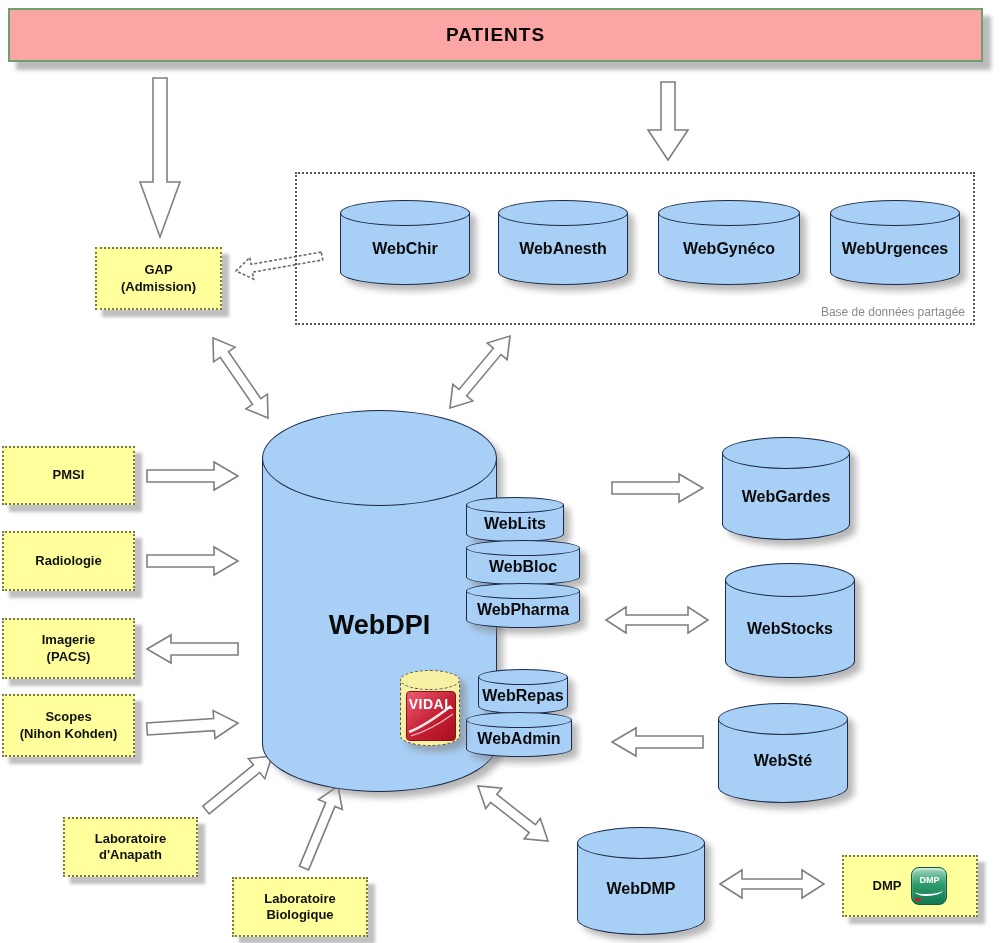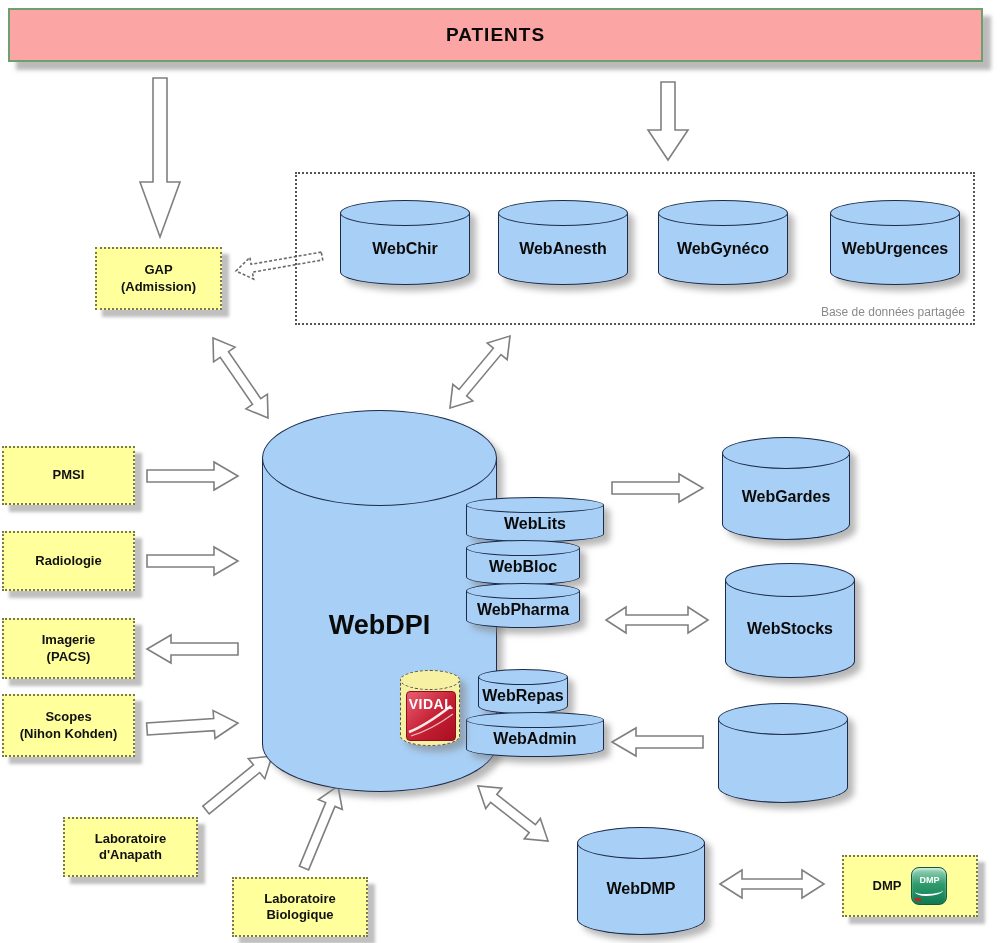--- a/index.html
+++ b/index.html
@@ -100,21 +100,21 @@
   <div class="cyl" style="left:340px;top:200px;width:130px;height:85px;--ry:13px;">
     <div class="top"></div>
     <div class="body"></div>
     <div class="lbl">WebChir</div>
   </div>
   <div class="cyl" style="left:498px;top:200px;width:130px;height:85px;--ry:13px;">
     <div class="top"></div>
     <div class="body"></div>
     <div class="lbl">WebAnesth</div>
   </div>
-  <div class="cyl" style="left:658px;top:200px;width:130px;height:85px;--ry:13px;">
+  <div class="cyl" style="left:658px;top:200px;width:142px;height:85px;--ry:13px;">
     <div class="top"></div>
     <div class="body"></div>
     <div class="lbl">WebGynéco</div>
   </div>
   <div class="cyl" style="left:830px;top:200px;width:130px;height:85px;--ry:13px;">
     <div class="top"></div>
     <div class="body"></div>
     <div class="lbl">WebUrgences</div>
   </div>
 
@@ -149,59 +149,60 @@
     <div class="body"></div>
     <div class="vidal-red">
       <span class="vtxt">VIDAL</span>
       <svg width="48" height="48">
         <path d="M2,40 Q18,34 44,14" stroke="#ffffff" stroke-width="2.5" fill="none" opacity="0.9"></path>
         <path d="M4,44 Q24,38 46,22" stroke="#ffffff" stroke-width="1.2" fill="none" opacity="0.7"></path>
       </svg>
     </div>
   </div>
 
-  <div class="cyl stack" style="left:466px;top:497px;width:98px;height:45px;padding-left:40px;--ry:8px;">
+  <div class="cyl stack" style="left:466px;top:497px;width:98px;height:45px;--ry:8px;">
     <div class="top"></div>
     <div class="body"></div>
     <div class="lbl">WebLits</div>
   </div>
   <div class="cyl stack" style="left:466px;top:540px;width:114px;height:45px;--ry:8px;">
     <div class="top"></div>
     <div class="body"></div>
     <div class="lbl">WebBloc</div>
   </div>
   <div class="cyl stack" style="left:466px;top:583px;width:114px;height:45px;--ry:8px;">
     <div class="top"></div>
     <div class="body"></div>
     <div class="lbl">WebPharma</div>
   </div>
   <div class="cyl stack" style="left:466px;top:669px;width:90px;height:45px;margin-left:12px;--ry:8px;">
     <div class="top"></div>
     <div class="body"></div>
     <div class="lbl">WebRepas</div>
   </div>
-  <div class="cyl stack" style="left:466px;top:712px;width:138px;height:45px;--ry:8px;">
+  <div class="cyl stack" style="left:466px;top:712px;width:106px;height:45px;--ry:8px;">
     <div class="top"></div>
     <div class="body"></div>
     <div class="lbl">WebAdmin</div>
   </div>
 
   <div class="cyl" style="left:722px;top:437px;width:128px;height:103px;--ry:16px;">
     <div class="top"></div>
     <div class="body"></div>
     <div class="lbl">WebGardes</div>
   </div>
   <div class="cyl" style="left:725px;top:563px;width:130px;height:115px;--ry:17px;">
     <div class="top"></div>
     <div class="body"></div>
     <div class="lbl">WebStocks</div>
   </div>
   <div class="cyl" style="left:718px;top:703px;width:130px;height:100px;--ry:16px;">
     <div class="top"></div>
     <div class="body"></div>
+    <div class="lbl">WebSté</div>
   </div>
 
   <div class="note" style="left:63px;top:817px;width:135px;height:60px;">
     <span>Laboratoire</span>
     <span>d'Anapath</span>
   </div>
   <div class="note" style="left:232px;top:877px;width:136px;height:60px;">
     <span>Laboratoire</span>
     <span>Biologique</span>
   </div>

